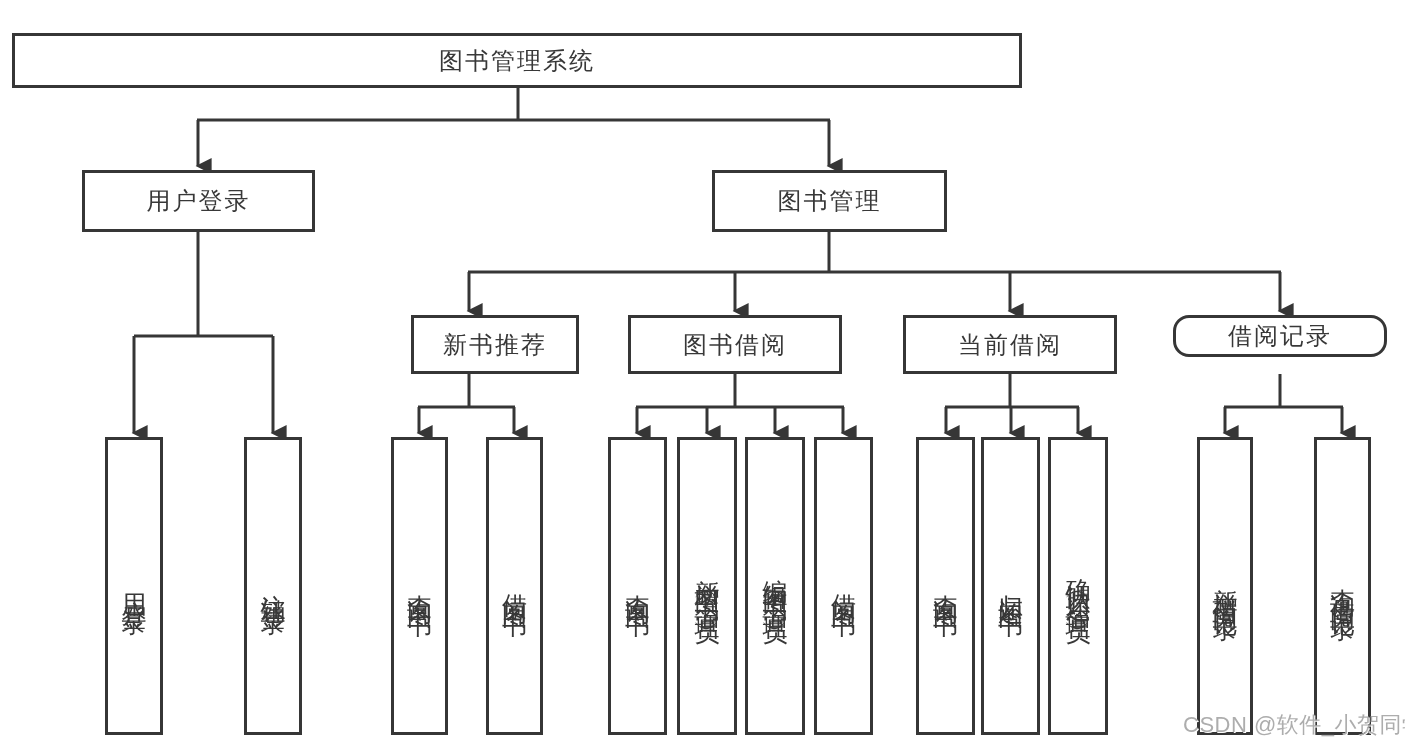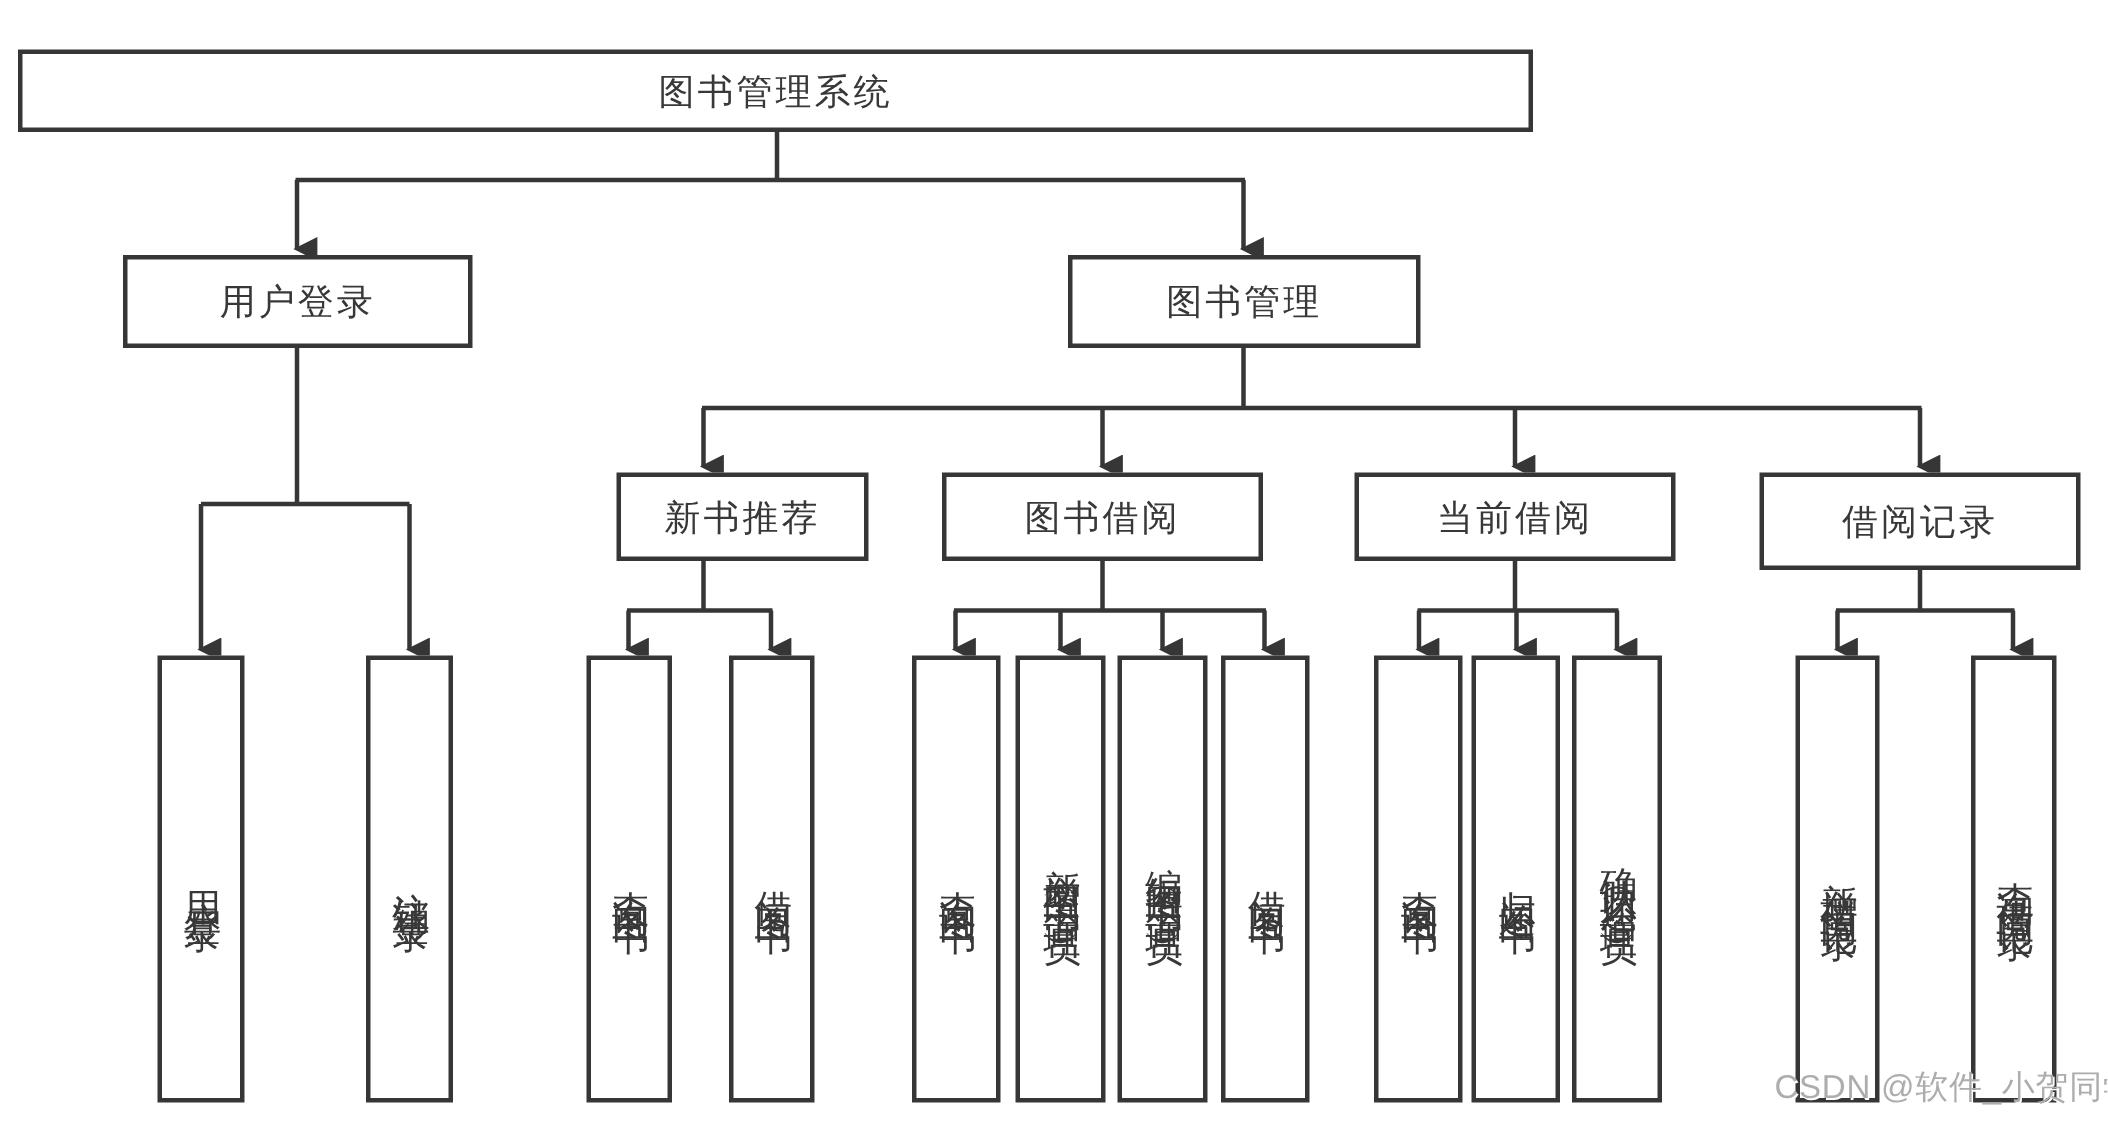--- a/index.html
+++ b/index.html
@@ -69,21 +69,21 @@
   </svg>
 
   <div class="node" style="left:12px;top:13px;width:1010px;height:55px;margin-top:20px;">图书管理系统</div>
 
   <div class="node" style="left:82px;top:170px;width:233px;height:62px;">用户登录</div>
   <div class="node" style="left:712px;top:170px;width:235px;height:62px;">图书管理</div>
 
   <div class="node" style="left:363px;top:315px;width:168px;height:59px;margin-left:48px;">新书推荐</div>
   <div class="node" style="left:628px;top:315px;width:214px;height:59px;">图书借阅</div>
   <div class="node" style="left:903px;top:315px;width:214px;height:59px;">当前借阅</div>
-  <div class="node" style="left:1173px;top:315px;width:214px;height:65px;">借阅记录</div>
+  <div class="node" style="left:1173px;top:315px;width:214px;height:42px;border-radius:16px;">借阅记录</div>
 
   <div class="leaf" style="left:105px;top:437px;width:58px;height:298px;">用户登录</div>
   <div class="leaf" style="left:244px;top:437px;width:58px;height:298px;">注销登录</div>
 
   <div class="leaf" style="left:391px;top:437px;width:57px;height:298px;">查询图书</div>
   <div class="leaf" style="left:486px;top:437px;width:57px;height:298px;">借阅图书</div>
 
   <div class="leaf" style="left:608px;top:437px;width:59px;height:298px;">查询图书</div>
   <div class="leaf" style="left:677px;top:437px;width:60px;height:298px;">新增图书（管理员）</div>
   <div class="leaf" style="left:745px;top:437px;width:60px;height:298px;">编辑图书（管理员）</div>

